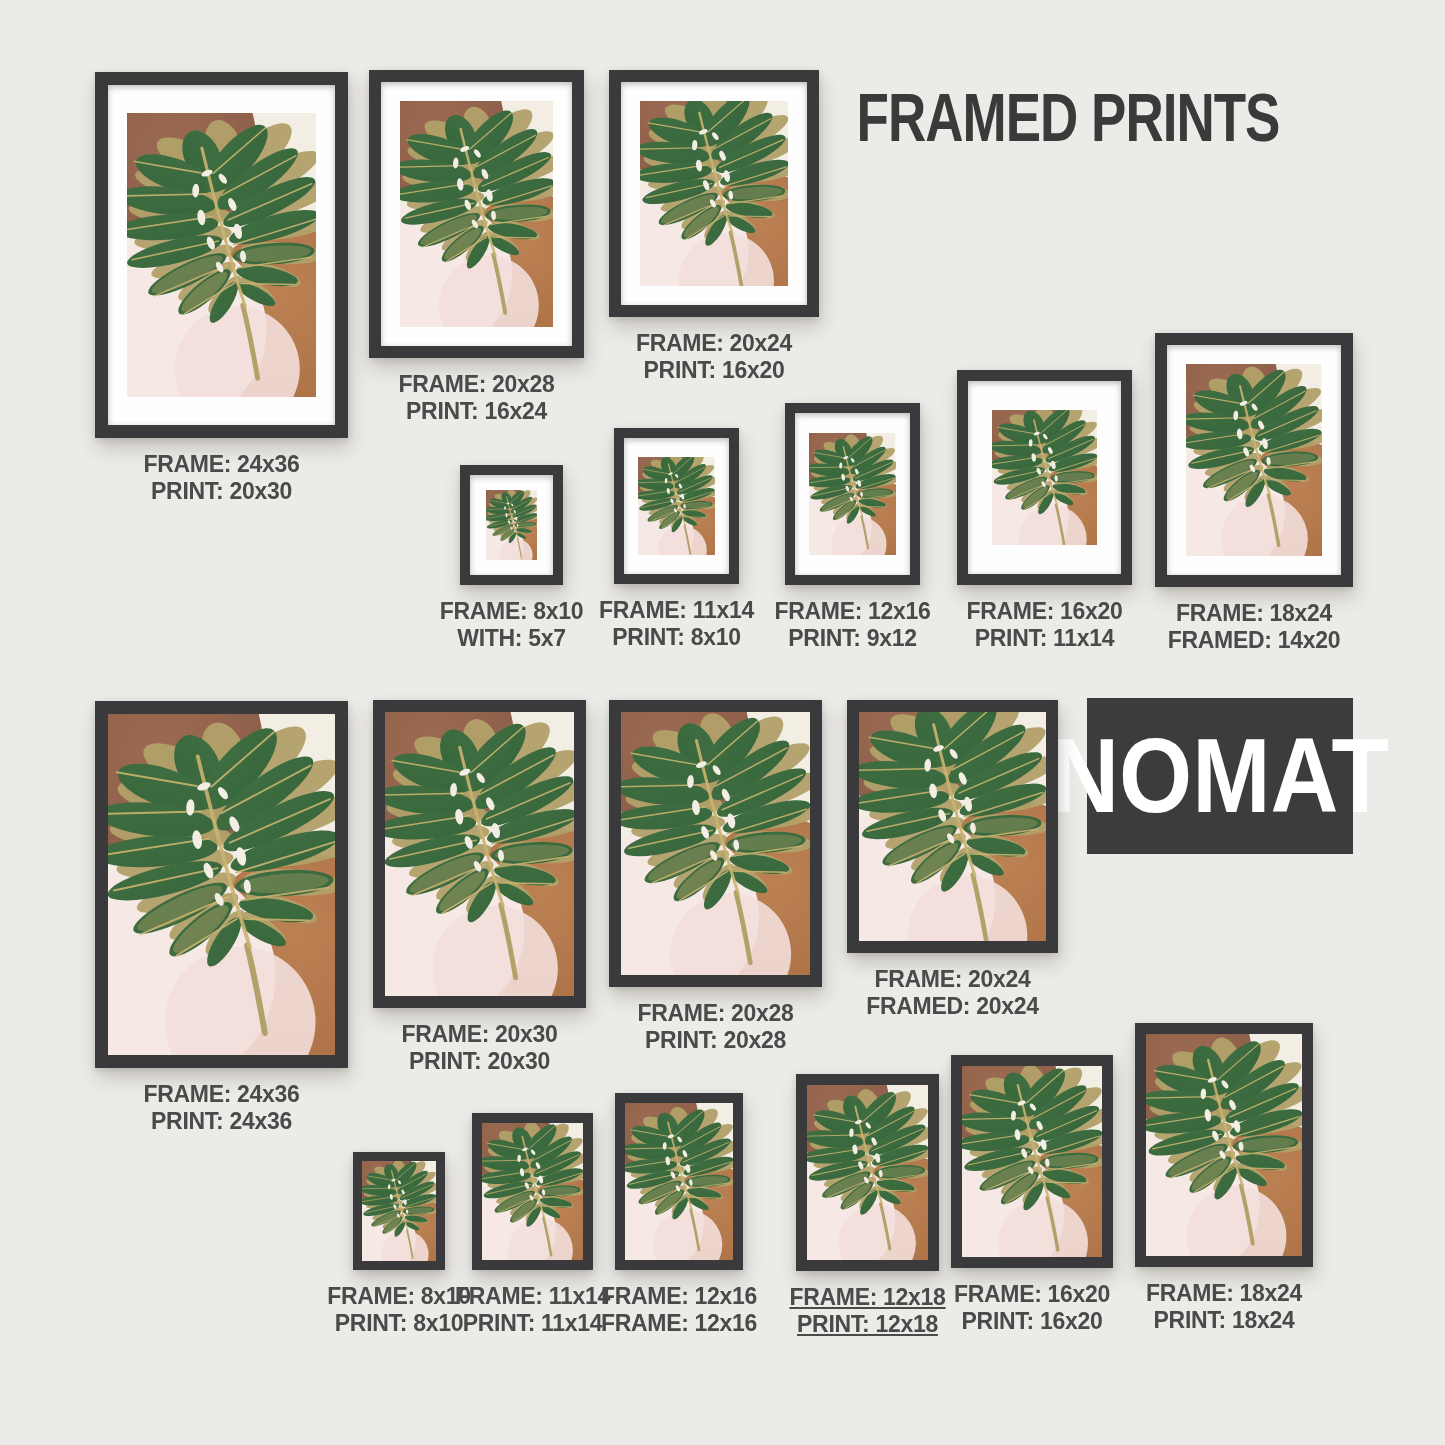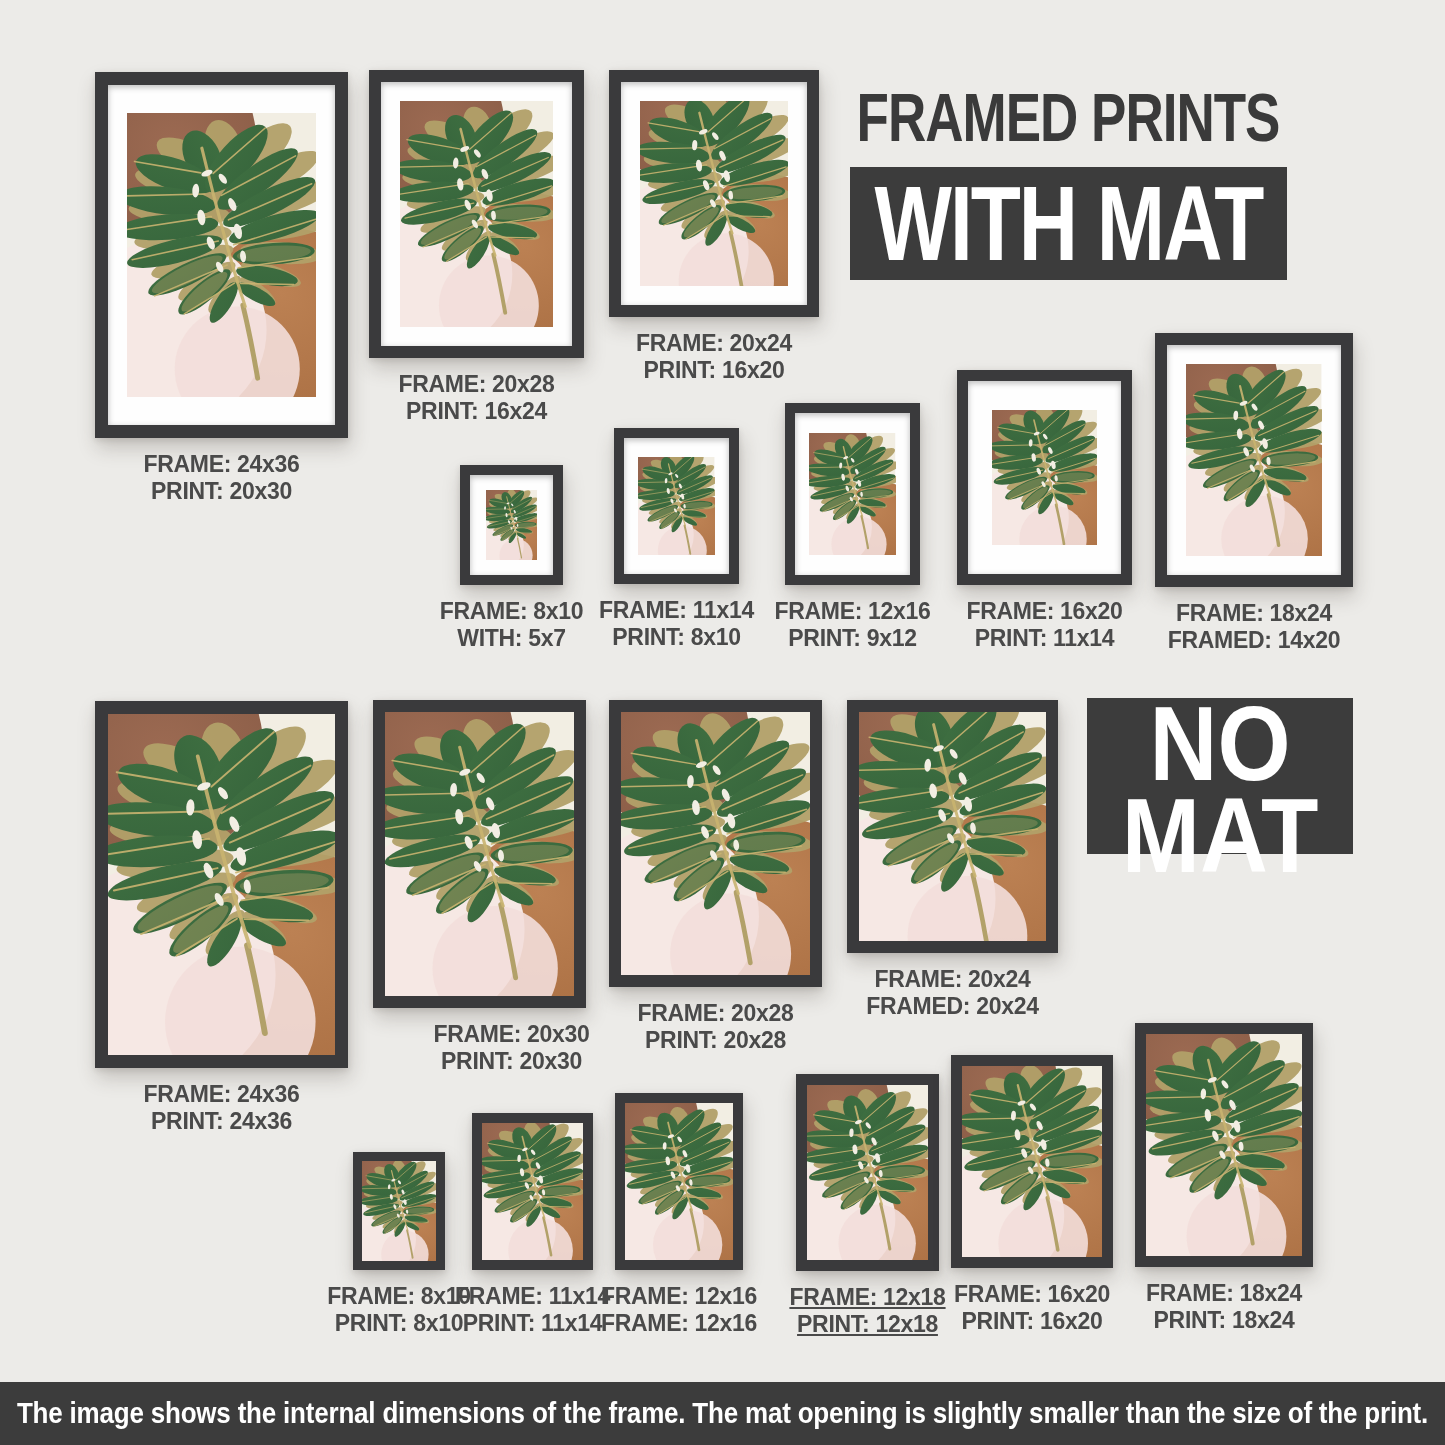--- a/index.html
+++ b/index.html
@@ -24,21 +24,21 @@
     display:flex;align-items:center;justify-content:center;
   }
   .badge-top .stretch{
     font-size:82px;font-weight:700;color:var(--c-badge-fg,#fff);
     letter-spacing:-2px;transform:scaleY(1.3);white-space:nowrap;
   }
 
   .badge-nomat{
     position:absolute;left:1087px;top:698px;width:266px;height:156px;
     background:var(--c-badge-bg,#3c3c3c);
-    display:flex;flex-direction:column;align-items:center;justify-content:flex-start;
+    display:flex;align-items:center;justify-content:center;
   }
   .badge-nomat .stretch{
     font-size:94px;line-height:92px;font-weight:700;
     color:var(--c-badge-fg,#fff);transform:scaleY(1.12);
   }
 
   .frame{
     position:absolute;border-style:solid;border-color:var(--c-frame,#3a3a3c);
     background:var(--c-frame,#3a3a3c);box-sizing:border-box;
     box-shadow:2px 10px 18px rgba(60,50,40,.22),0 2px 6px rgba(60,50,40,.14);
@@ -69,23 +69,20 @@
 </style>
 </head>
 <body>
 
 <div class="canvas">
 
   <div class="top-title">
     <span class="stretch">FRAMED PRINTS</span>
   </div>
 
-  <div class="badge-top">
-    <span class="stretch">WITH MAT</span>
-  </div>
 
   <div class="badge-nomat">
     <span class="stretch">NO</span>
     <span class="stretch">MAT</span>
   </div>
 
   <div id="frames">
       <div class="frame" style="left: 95px; top: 72px; width: 253px; height: 366px; border-width: 13px;">
         <div class="mat" style="padding:28.3px 18.9px">
           <div class="print">
@@ -205,21 +202,21 @@
       </div>
       <div class="frame" style="left: 373px; top: 700px; width: 213px; height: 308px; border-width: 12px;">
         <div class="mat" style="padding:0.0px 0.0px">
           <div class="print">
             <svg viewBox="0 0 200 290" preserveAspectRatio="xMidYMid slice">
               <use href="#artsrc"></use>
             </svg>
           </div>
         </div>
       </div>
-      <div class="flabel" style="left: 479.5px; top: 1021px; margin-left: 32px;">
+      <div class="flabel" style="left: 479.5px; top: 1021px;">
         <div>FRAME: 20x30</div>
         <div>PRINT: 20x30</div>
       </div>
       <div class="frame" style="left: 609px; top: 700px; width: 213px; height: 287px; border-width: 12px;">
         <div class="mat" style="padding:0.0px 0.0px">
           <div class="print">
             <svg viewBox="0 0 200 290" preserveAspectRatio="xMidYMid slice">
               <use href="#artsrc"></use>
             </svg>
           </div>
@@ -315,23 +312,20 @@
             </svg>
           </div>
         </div>
       </div>
       <div class="flabel" style="left: 1224px; top: 1280px;">
         <div>FRAME: 18x24</div>
         <div>PRINT: 18x24</div>
       </div>
     </div>
 
-  <div class="footer-bar">
-    <span class="stretch">The image shows the internal dimensions of the frame. The mat opening is slightly smaller than the size of the print.</span>
-  </div>
 
   <svg class="svgdefs" aria-hidden="true">
     <defs>
       <radialGradient id="brownGrad" cx="40%" cy="30%" r="85%">
         <stop offset="0" style="stop-color:var(--c-art-brown)"></stop>
         <stop offset="1" style="stop-color:var(--c-art-brown2)"></stop>
       </radialGradient>
       <radialGradient id="tanGrad" cx="45%" cy="35%" r="80%">
         <stop offset="0" style="stop-color:var(--c-art-tan)"></stop>
         <stop offset="1" style="stop-color:var(--c-art-tan2)"></stop>

